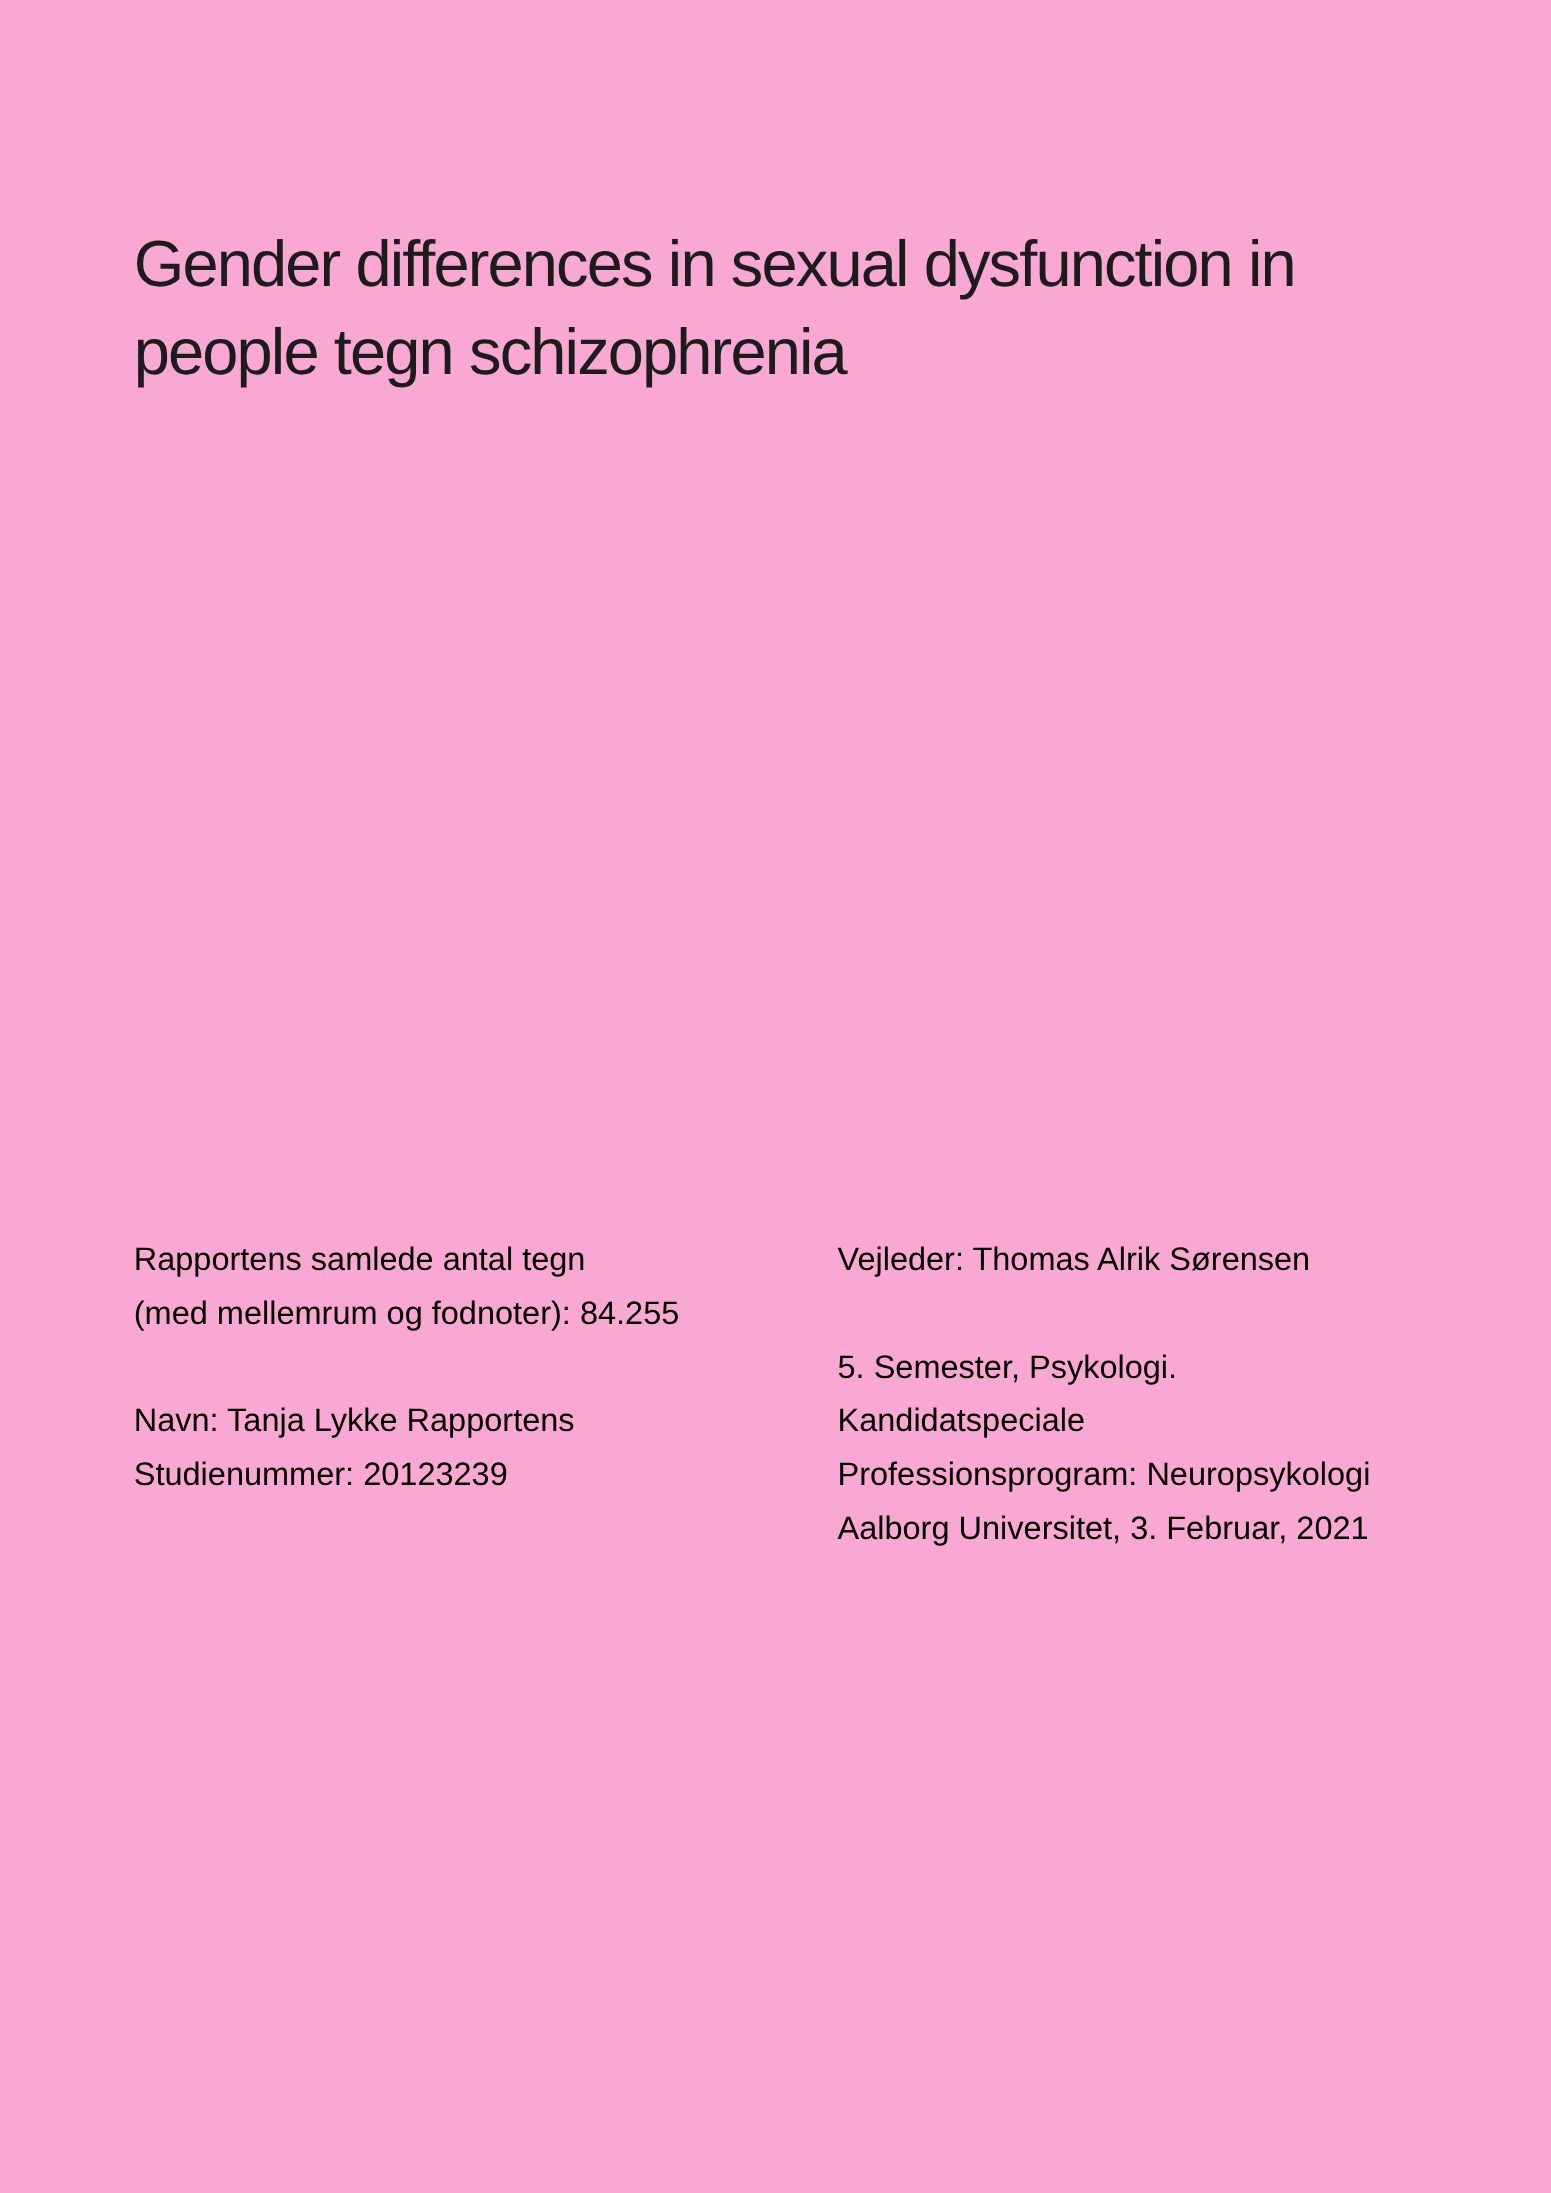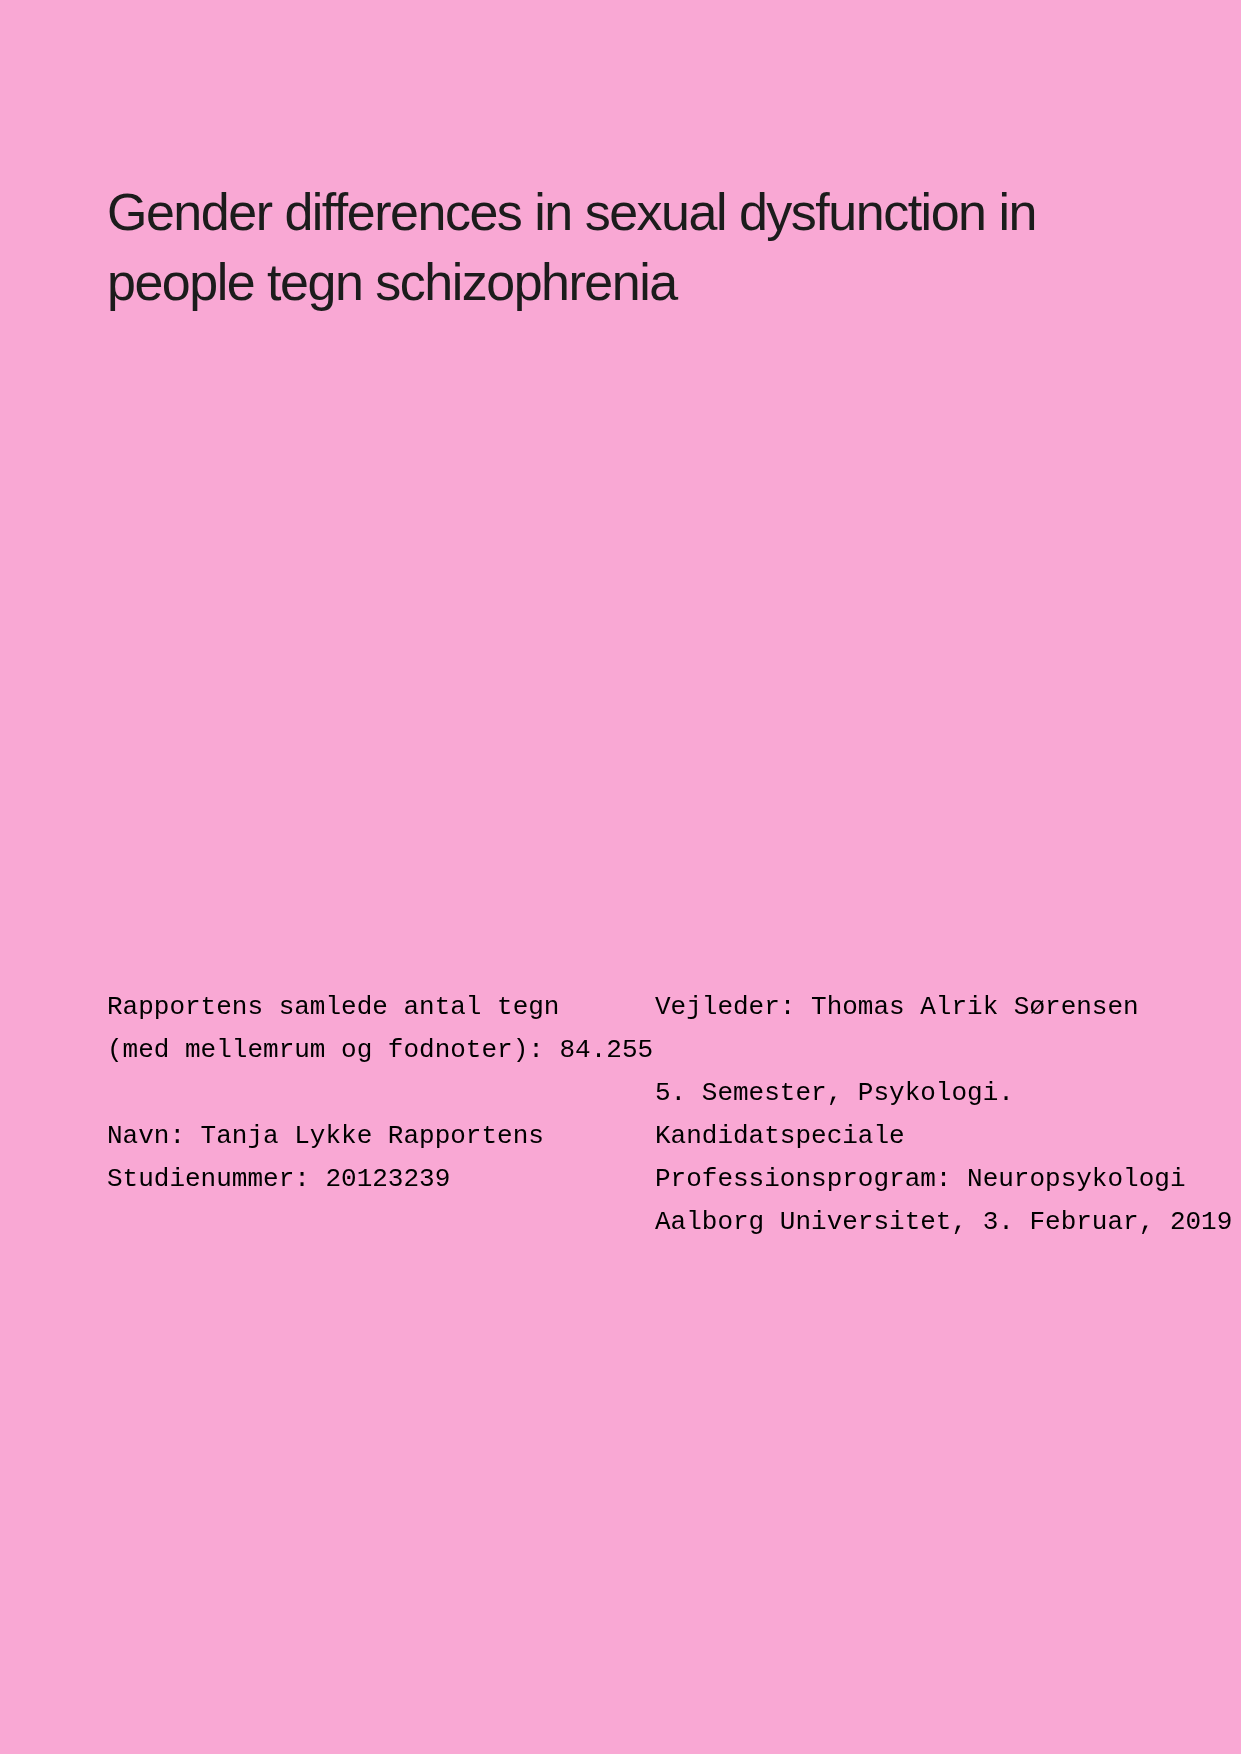--- a/index.html
+++ b/index.html
@@ -26,26 +26,26 @@
     line-height: 70px;
     letter-spacing: -1.5px;
     color: #1c1c1c;
   }
   .doc-title .title-line {
     white-space: nowrap;
   }
   .details {
     position: absolute;
     top: 986px;
-    font-family: Liberation Mono, monospace;
+    font-family: Liberation Sans, sans-serif;
     font-size: 26px;
     color: #000000;
   }
   .details-left  { left: 107px; width: 540px; }
-  .details-right { left: 655px; width: 540px; }
+  .details-right { left: 670px; width: 540px; }
   .doc-line {
     height: 43px;
     line-height: 43px;
     white-space: nowrap;
   }
 </style>
 </head>
 <body>
 
 <div class="page">
@@ -62,16 +62,16 @@
     <div class="doc-line">Navn: Tanja Lykke Rapportens</div>
     <div class="doc-line">Studienummer: 20123239</div>
   </div>
 
   <div class="details details-right">
     <div class="doc-line">Vejleder: Thomas Alrik Sørensen</div>
     <div class="doc-line"></div>
     <div class="doc-line">5. Semester, Psykologi.</div>
     <div class="doc-line">Kandidatspeciale</div>
     <div class="doc-line">Professionsprogram: Neuropsykologi</div>
-    <div class="doc-line">Aalborg Universitet, 3. Februar, 2019</div>
+    <div class="doc-line">Aalborg Universitet, 3. Februar, 2021</div>
   </div>
 
 </div>
 
 </body></html>

